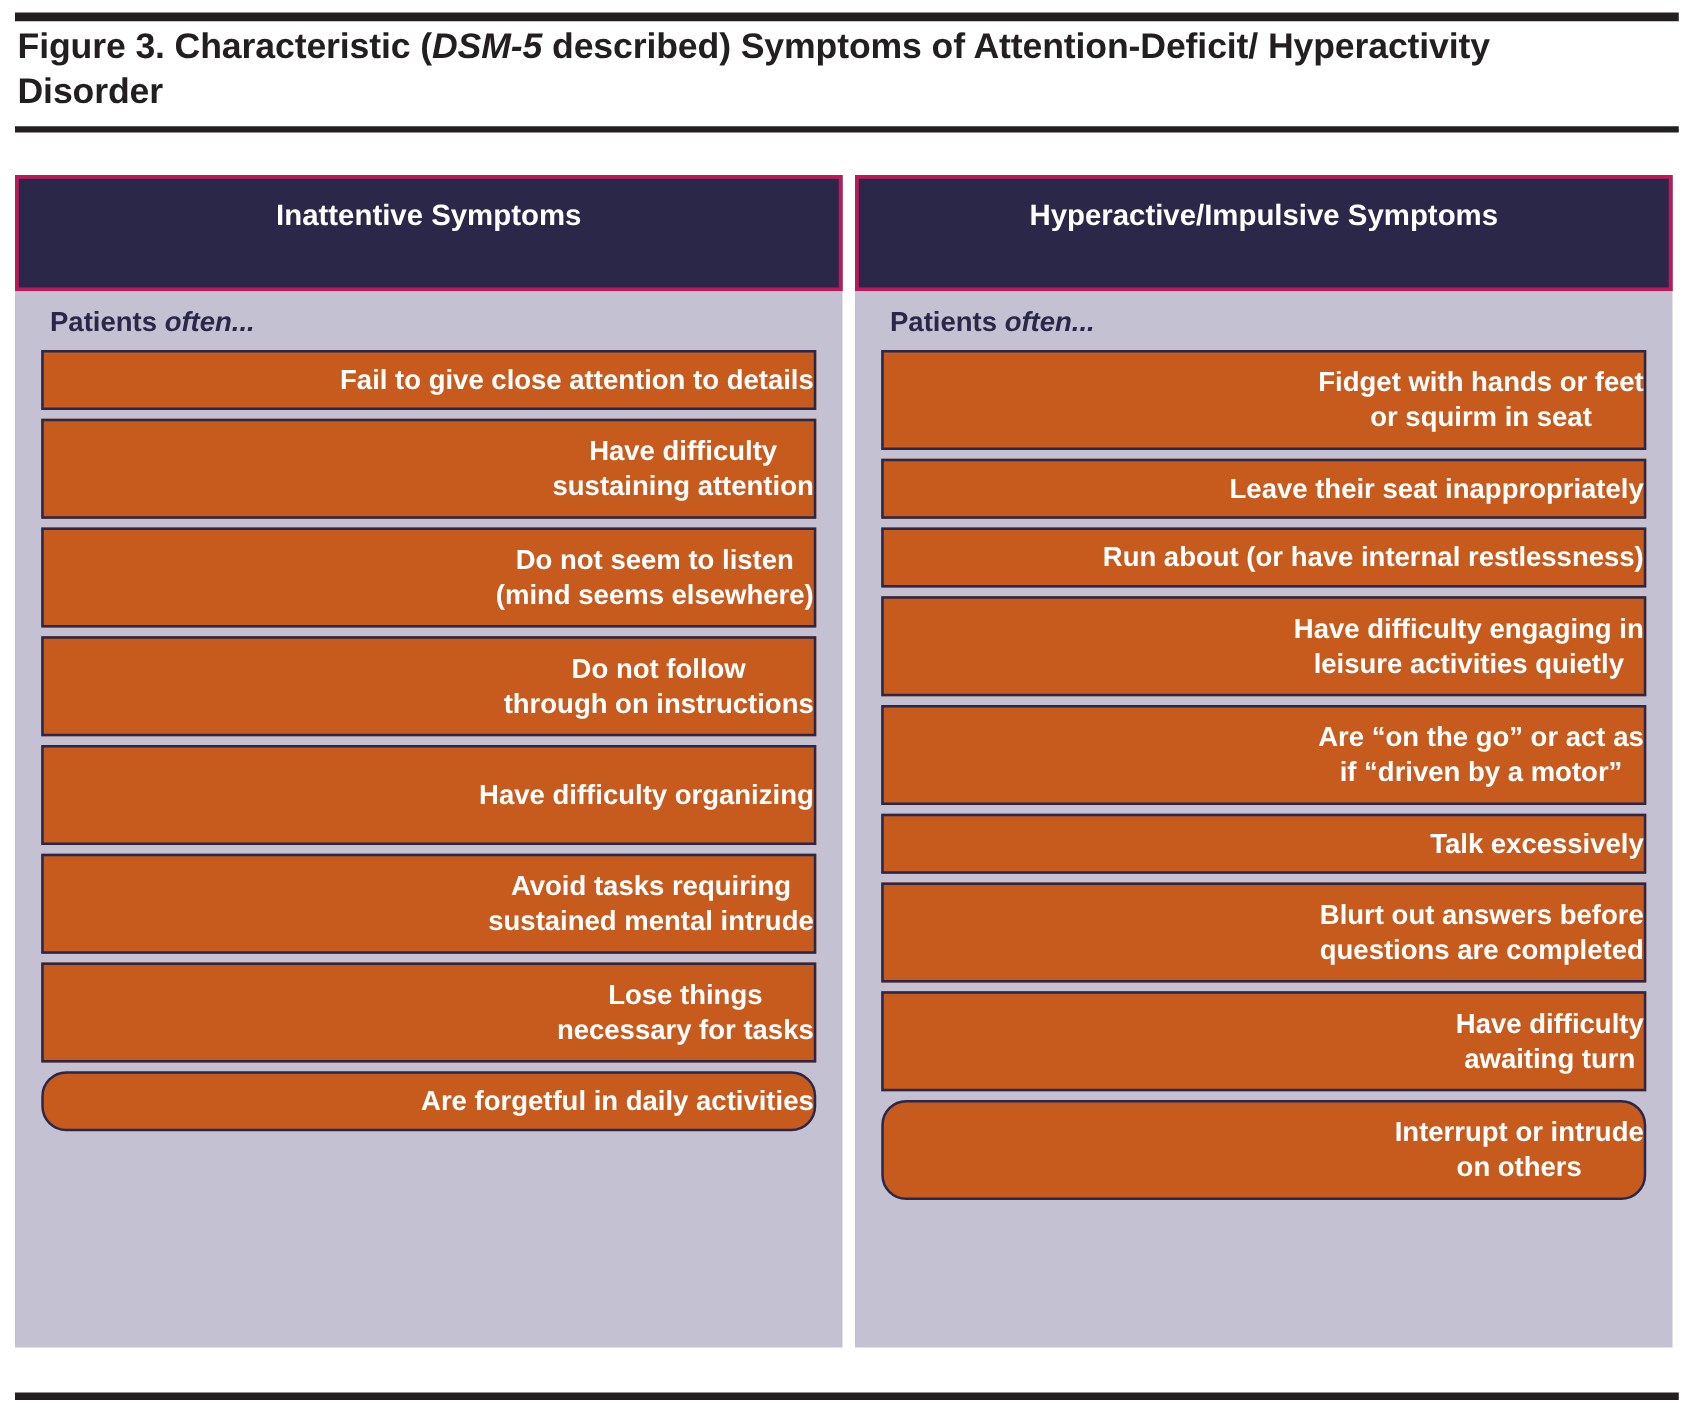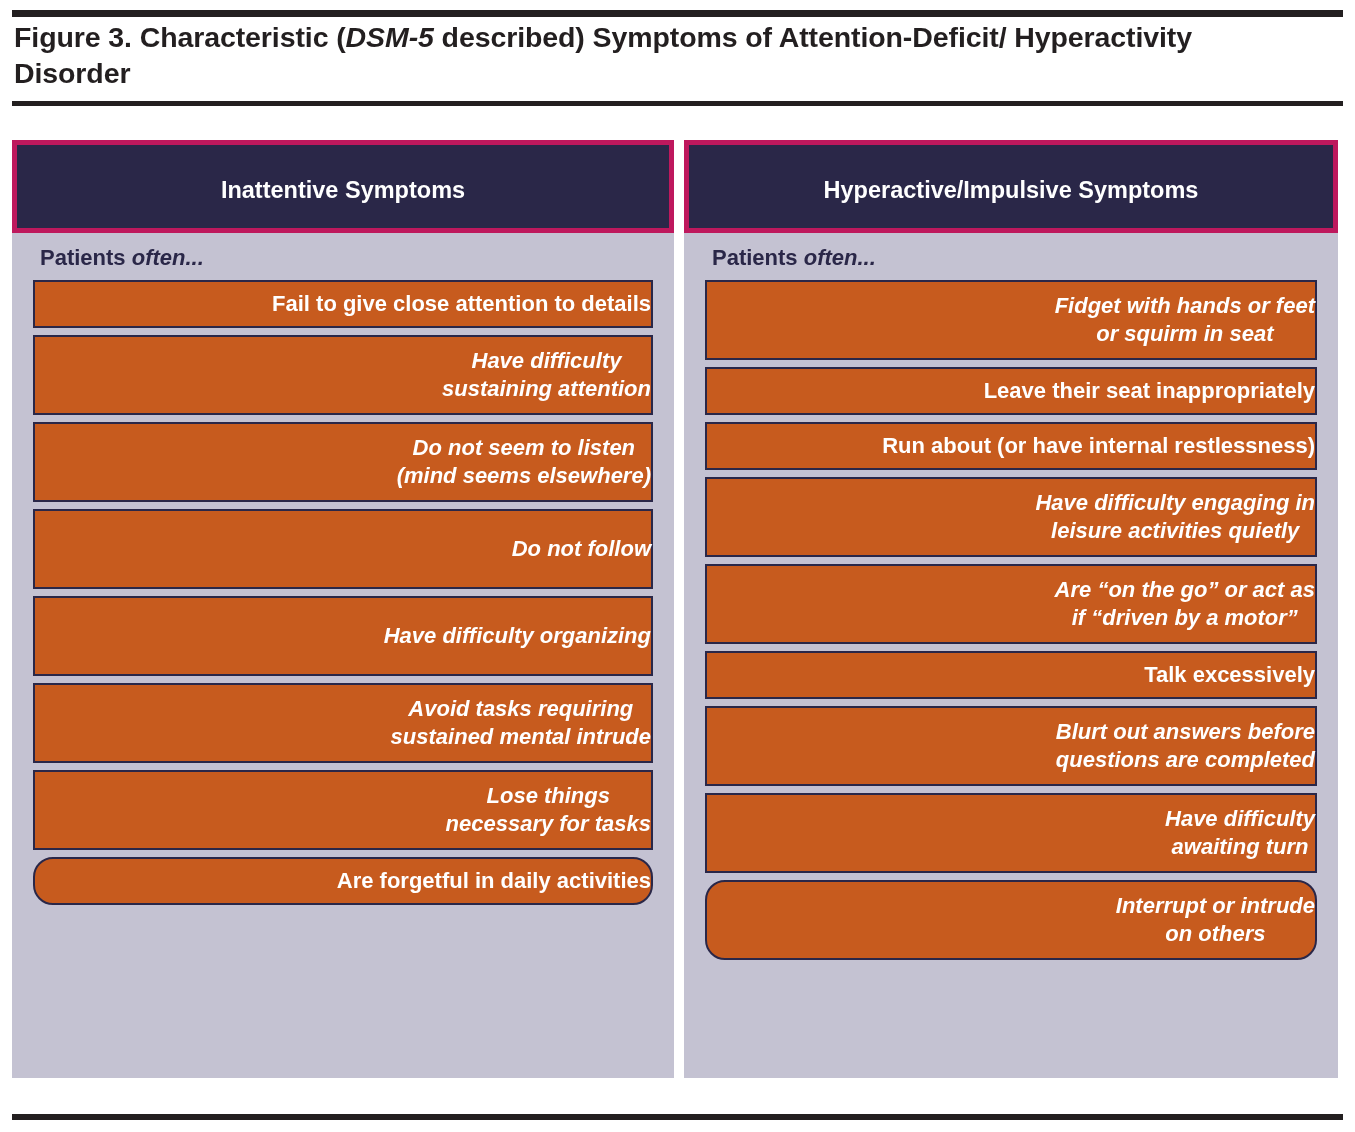--- a/index.html
+++ b/index.html
@@ -75,27 +75,27 @@
   .column {
     position: absolute;
     top: 0;
   }
   .column.left  { left: 12px;  width: 662px; }
   .column.right { left: 684px; width: 654px; }
 
   .col-header {
     box-sizing: border-box;
     background: #2A2748;
-    border: 5px solid #be185d;
+    border: 3px solid #be185d;
     color: #ffffff;
     font-size: 23.5px;
     font-weight: bold;
     line-height: 1.3;
     text-align: center;
-    padding: 30px 10px 16px 10px;
+    padding: 14px 10px 16px 10px;
     height: 93px;
   }
 
   .col-body {
     box-sizing: border-box;
     background: #C4C2D2;
     padding: 12px 21px 26px 21px;
     height: 845px;
   }
 
@@ -118,21 +118,21 @@
     font-size: 22px;
     font-weight: bold;
     line-height: 1.28;
     text-align: center;
     margin-bottom: 7px;
     display: flex;
     align-items: center;
     justify-content: flex-end;
   }
   .symptom.one-line { height: 48px; }
-  .symptom.two-line { height: 80px; font-style: italic; }
+  .symptom.two-line { height: 80px; }
   .symptom:last-child { margin-bottom: 16px; border-radius: 20px; }
   .symptom .ln { display: block; }
 </style>
 </head>
 <body>
 
 <div class="figure">
 
   <div class="rule-top"></div>
 
@@ -165,20 +165,21 @@
         </div>
         <div class="symptom two-line">
           <div>
             <span class="ln">Do not seem to listen</span>
             <span class="ln">(mind seems elsewhere)</span>
           </div>
         </div>
         <div class="symptom two-line">
           <div>
             <span class="ln">Do not follow</span>
+            <span class="ln">through on instructions</span>
           </div>
         </div>
         <div class="symptom two-line">
           <div>
             <span class="ln">Have difficulty organizing</span>
           </div>
         </div>
         <div class="symptom two-line">
           <div>
             <span class="ln">Avoid tasks requiring</span>

